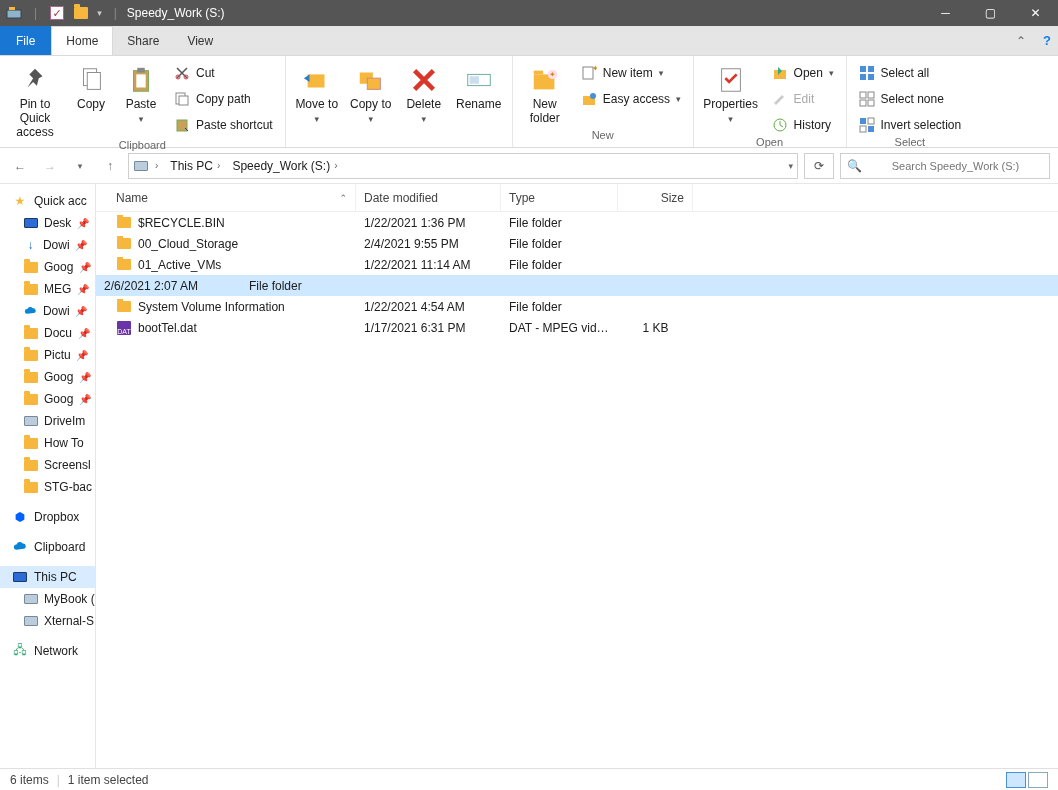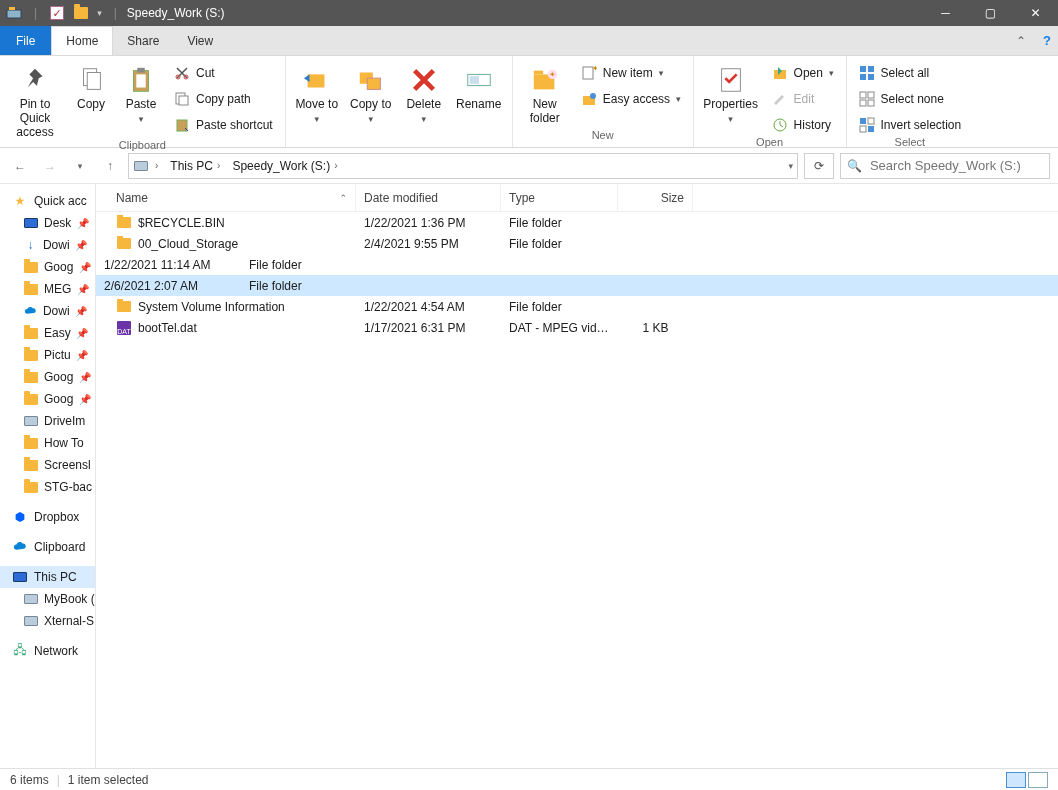--- a/index.html
+++ b/index.html
@@ -385,21 +385,21 @@
         <span>Speedy_Work (S:)</span>
         <span class="sep">›</span>
       </span>
     <div class="addr-right">
         <span style="font-size:9px">▾</span>
       </div>
   </div>
   <div class="refresh">⟳</div>
   <div class="searchbox">
     <span>🔍</span>
-    <input style="border: none; outline: none; flex: 1 1 0%; font-size: 13px; background: transparent; color: rgb(136, 136, 136);" placeholder="Search Speedy_Work (S:)">
+    <input style="border: none; outline: none; flex: 1 1 0%; font-size: 11px; background: transparent; color: rgb(136, 136, 136); text-align: center;" placeholder="Search Speedy_Work (S:)">
   </div>
 </div>
 
 <div class="main">
 
   <div class="sidebar">
     <div class="sb-group">
       <div class="sb-item">
           <span class="sb-ico" style="color:#f6b73c">★</span>
           <span>Quick acc</span>
@@ -439,21 +439,21 @@
                 <path d="M4 11a3 3 0 010-6 4 4 0 017-1 3 3 0 011 6z" fill="#0a84d6"></path>
               </svg>
             </span>
             <span>Dowi</span>
             <span class="sb-pin">📌</span>
           </div>
           <div class="sb-item indent">
             <span class="sb-ico">
               <span class="folder-s"></span>
             </span>
-            <span>Easy</span>
+            <span>Docu</span>
             <span class="sb-pin">📌</span>
           </div>
           <div class="sb-item indent">
             <span class="sb-ico">
               <span class="folder-s"></span>
             </span>
             <span>Pictu</span>
             <span class="sb-pin">📌</span>
           </div>
           <div class="sb-item indent">
@@ -573,20 +573,26 @@
             <span class="file-ico">
               <span class="folder-s"></span>
             </span>
             <span>00_Cloud_Storage</span>
           </div>
           <div class="cell date">2/4/2021 9:55 PM</div>
           <div class="cell type">File folder</div>
           <div class="cell size"></div>
         </div>
         <div class="row">
+          <div class="cell name">
+            <span class="file-ico">
+              <span class="folder-s"></span>
+            </span>
+            <span>01_Active_VMs</span>
+          </div>
           <div class="cell date">1/22/2021 11:14 AM</div>
           <div class="cell type">File folder</div>
           <div class="cell size"></div>
         </div>
         <div class="row selected">
           <div class="cell date">2/6/2021 2:07 AM</div>
           <div class="cell type">File folder</div>
           <div class="cell size"></div>
         </div>
         <div class="row">

